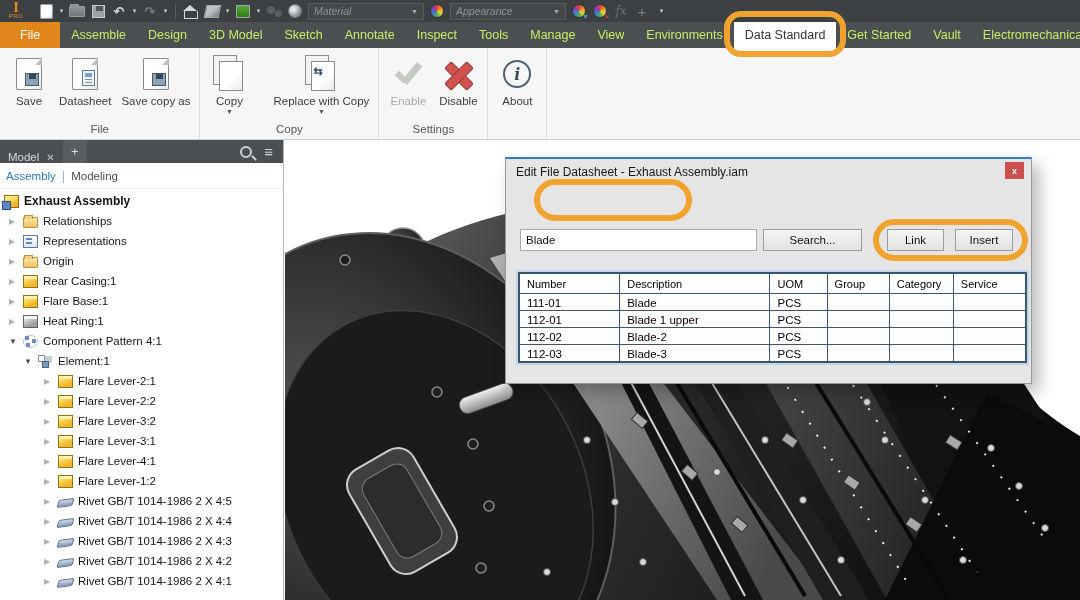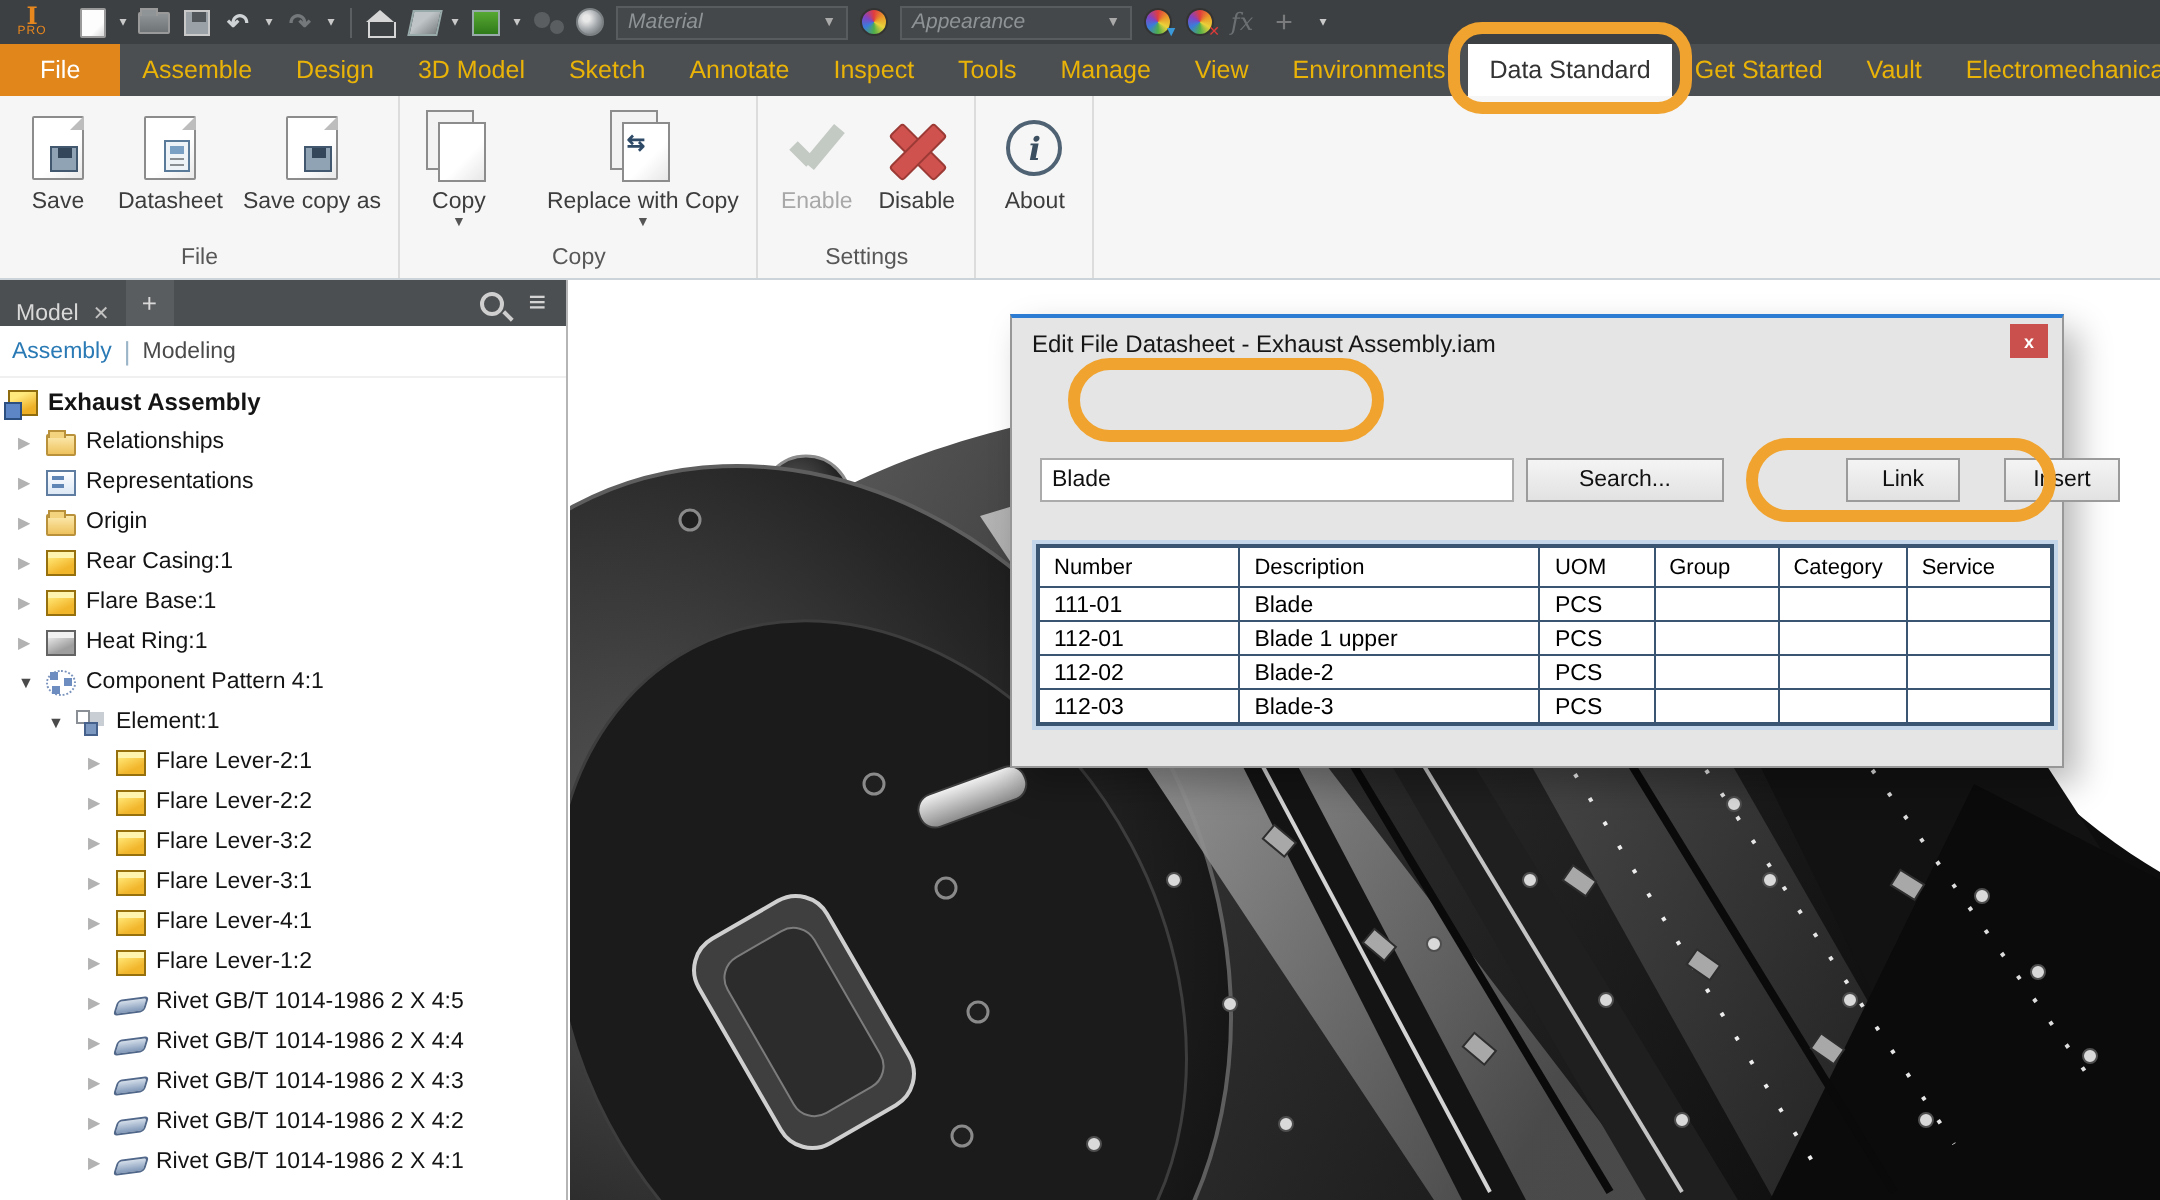--- a/index.html
+++ b/index.html
@@ -38,21 +38,21 @@
   .ic-globe { width:14px; height:14px; border-radius:50%; background:
       radial-gradient(circle at 35% 35%, #e8e8e8 15%, #9fa4a8 55%, #5c6164 100%); border:1px solid #7b8083;}
   .ic-wheel { width:14px; height:14px; border-radius:50%; border:1px solid #333;
       background:conic-gradient(#e23d3d,#e89a2a,#ead23a,#4fae49,#3a7ddb,#8243c2,#e23d3d);}
   .ic-wheel-wrap { position:relative; width:18px; height:16px; display:flex; align-items:center; justify-content:center;}
   .badge { position:absolute; right:-1px; bottom:-1px; font-size:7px; line-height:7px; }
   .fx { font-family:"DejaVu Serif", serif; font-style:italic; font-size:12px; color:#b9bdc0;}
 
   
   .rtabs { position:absolute; left:0; top:22px; width:1080px; height:26px; background:#4c4f51; display:flex; }
-  .rtab { height:26px; line-height:26px; padding:0 11px; color:#eab308; font-size:12.5px; white-space:nowrap; position:relative; }
+  .rtab { height:26px; line-height:26px; padding:0 11px; color:#bef264; font-size:12.5px; white-space:nowrap; position:relative; }
   .rtab.file-tab { background:#e0861a; color:#fff; padding:0 20px; }
   .rtab.active-rtab { background:#fff; color:#333; }
   .callout { position:absolute; border:6px solid #f0a32f; border-radius:22px; pointer-events:none; z-index:90; }
   .callout.tabring { left:-10px; right:-10px; top:-11px; bottom:-9px; border-radius:17px; }
 
   
   .ribbon { position:absolute; left:0; top:48px; width:1080px; height:92px; background:#f6f6f6;
             border-bottom:1px solid #ccd4da; display:flex; }
   .rgroup { display:flex; flex-direction:column; border-right:1px solid #dcdcdc; padding:2px 4px 0 4px; }
   .rbuttons { flex:1; display:flex; align-items:flex-start; }
@@ -137,22 +137,22 @@
   .dtabs { position:absolute; left:0; top:27px; width:525px; height:27px; background:#f0f0f0;
            border-bottom:1px solid #b4b4b4; display:flex; align-items:flex-end; padding-left:7px; }
   .dtab { height:21px; line-height:20px; padding:0 9px; font-size:11.5px; color:#1c1c1c; background:#ececec;
           border:1px solid #b4b4b4; border-bottom:none; margin-right:2px; }
   .dtab.dactive { background:#fff; height:26px; line-height:26px; margin-bottom:-1px; z-index:2; }
   .dinput { position:absolute; left:14px; top:70px; width:237px; height:22px; border:1px solid #ababab;
             font-size:11.5px; padding:0 5px; line-height:20px; color:#111; background:#fff;}
   .dbtn { position:absolute; height:22px; top:70px; background:linear-gradient(#f4f4f4,#e2e2e2);
           border:1px solid #9b9b9b; font-size:11.5px; color:#111; display:flex; align-items:center; justify-content:center;}
   .b-search { left:257px; width:99px; }
-  .b-link   { left:381px; width:57px;margin-left:36px; }
-  .b-insert { left:449px; width:58px;margin-left:47px; }
+  .b-link   { left:381px; width:57px; }
+  .b-insert { left:449px; width:58px; }
   .ring-tabs { left:28px; top:20px; width:158px; height:42px; }
   .ring-btns { left:367px; top:60px; width:155px; height:42px; }
   .dgrid { position:absolute; left:12px; top:113px; width:509px; border:1px solid #3a5571; box-shadow:0 0 0 2px #c3d6ea; background:#fff;}
   .dgrid table { border-collapse:collapse; width:100%; table-layout:fixed; }
   .dgrid th { font-weight:normal; font-size:11px; text-align:left; padding:4px 7px 3px 7px; border:1px solid #3a5571; color:#000; background:#fff;}
   .dgrid td { font-size:11.5px; padding:2px 7px 1px 7px; border:1px solid #3a5571; height:17px; color:#000;}
   .c0{width:100px}.c1{width:150px}.c2{width:57px}.c3{width:62px}.c4{width:64px}.c5{width:72px}
 </style>
 </head>
 <body>

